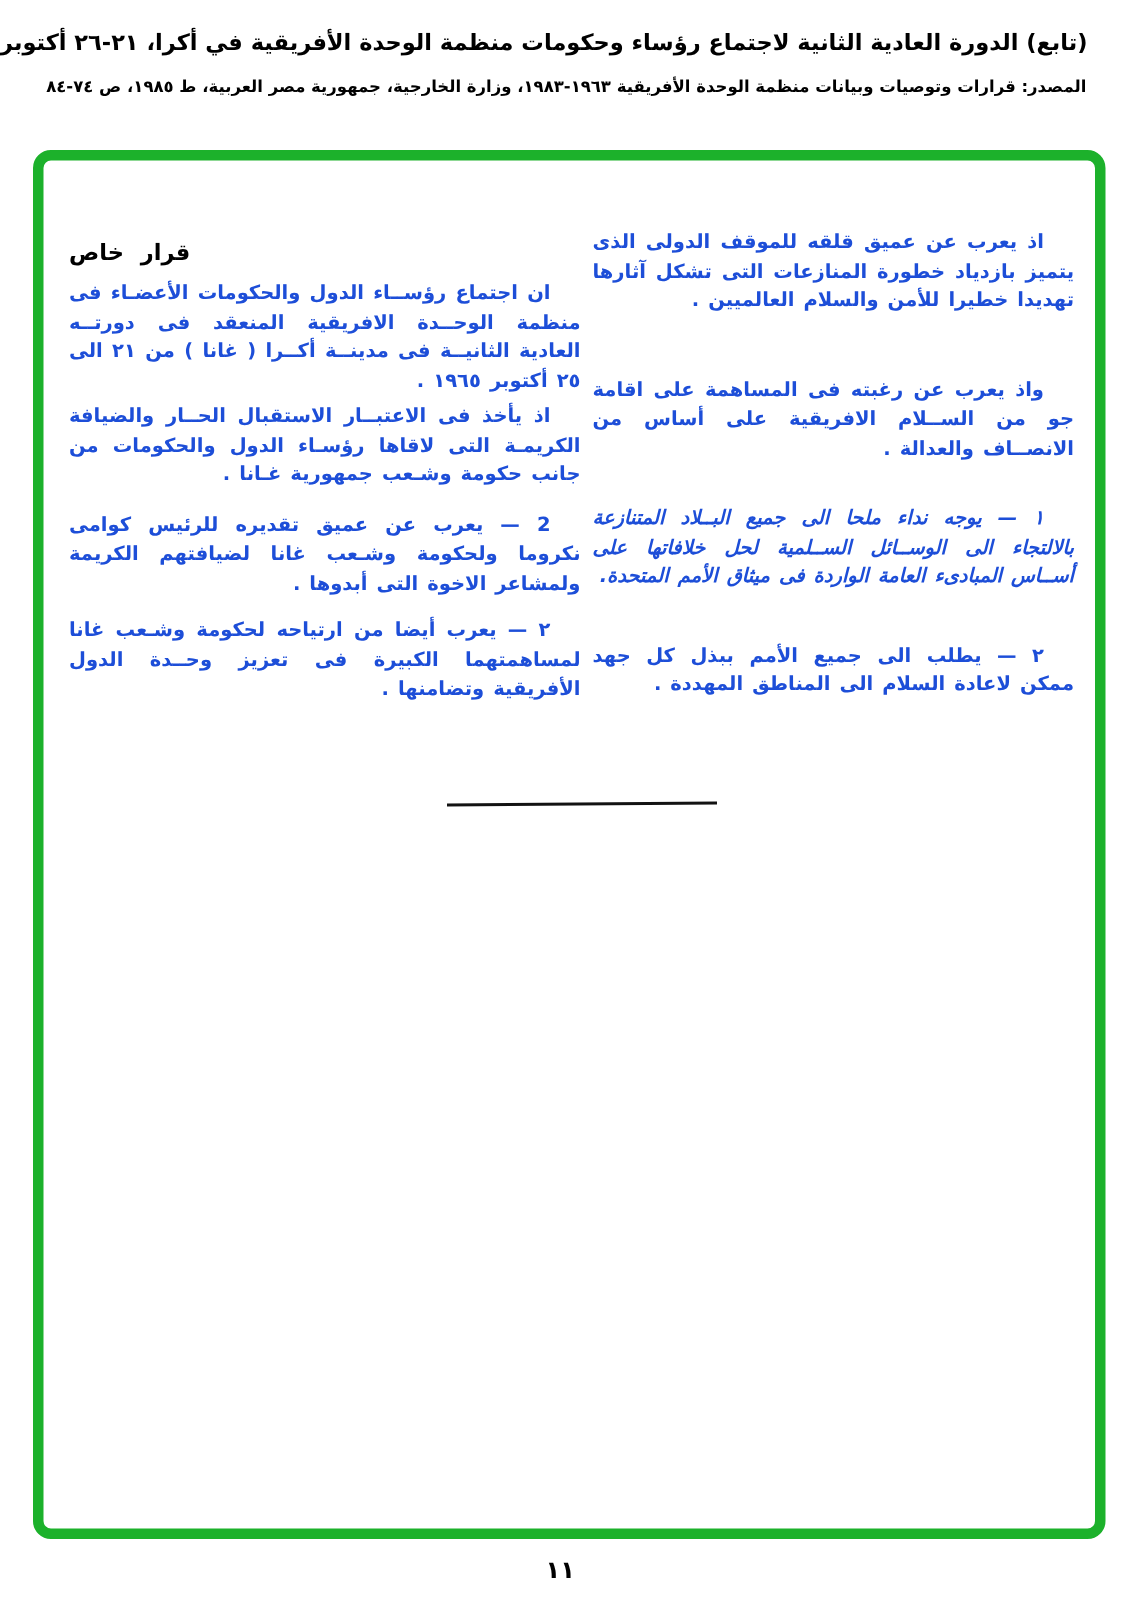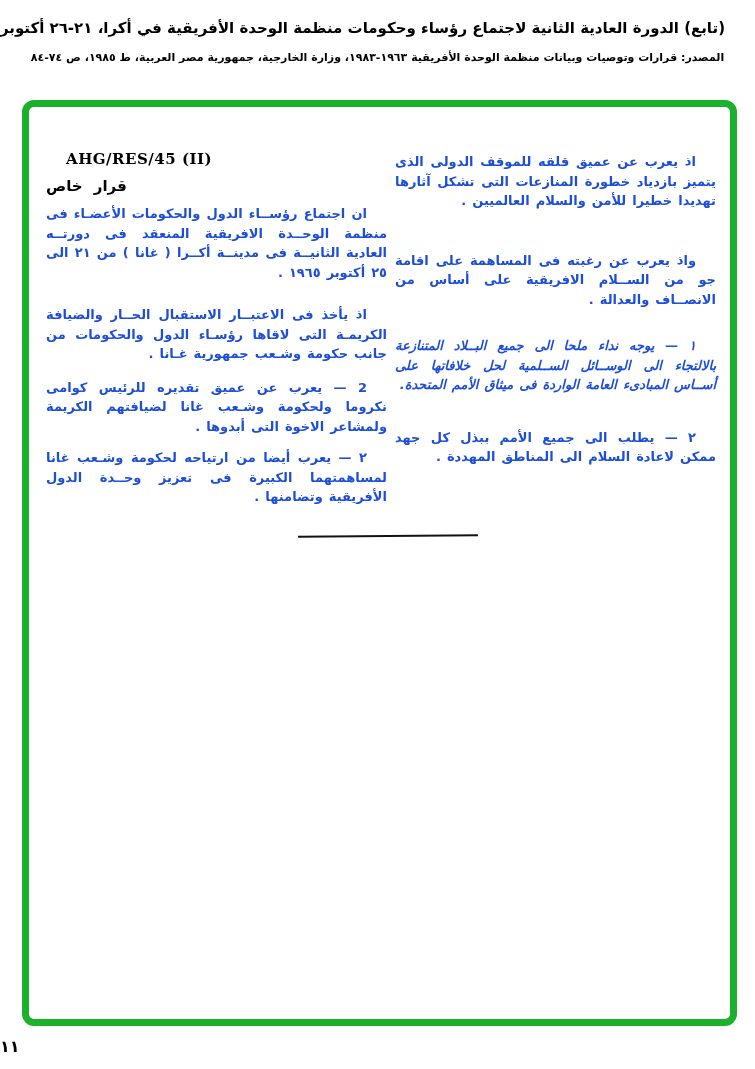--- a/index.html
+++ b/index.html
@@ -74,21 +74,21 @@
     margin: 0;
     font-weight: bold;
     font-size: 13px;
     line-height: 19.5px;
     text-align: justify;
     text-indent: 20px;
     word-spacing: 1.5px;
     color: #1d4ed8;
   }
   .col-left .p1 { margin-top: 9px; }
-  .col-left .p2 { margin-top: 23px; }
+  .col-left .p2 { margin-top: 4px; }
   .col-left .p3 { margin-top: 14px; }
   .col-left .p4 { margin-top: 12px; }
 
   .col-right .p1 { margin-top: 2px; }
   .col-right .p2 { margin-top: 40px; }
   .col-right .p3 { margin-top: 27px; font-style: italic; }
   .col-right .p4 { margin-top: 33px; }
 
   
   .hrule {
@@ -96,21 +96,21 @@
     left: 298px; top: 535px;
     width: 180px; height: 2px;
     background: #121212;
     transform: rotate(-0.4deg);
   }
   
   .pagenum {
     position: absolute;
     left: 0; right: 8px;
     top: 1037px;
-    text-align: left;
+    text-align: center;
     font-weight: bold;
     font-size: 16px;
     color: #000;
   }
 </style>
 </head>
 <body>
 
 <div class="page">
 
@@ -120,21 +120,20 @@
   <div class="frame"></div>
 
   <div class="col col-right">
     <p class="para p1">اذ يعرب عن عميق قلقه للموقف الدولى الذى يتميز بازدياد خطورة المنازعات التى تشكل آثارها تهديدا خطيرا للأمن والسلام العالميين .</p>
     <p class="para p2">واذ يعرب عن رغبته فى المساهمة على اقامة جو من الســلام الافريقية على أساس من الانصــاف والعدالة .</p>
     <p class="para p3">١ — يوجه نداء ملحا الى جميع البــلاد المتنازعة بالالتجاء الى الوســائل الســلمية لحل خلافاتها على أســاس المبادىء العامة الواردة فى ميثاق الأمم المتحدة.</p>
     <p class="para p4">٢ — يطلب الى جميع الأمم ببذل كل جهد ممكن لاعادة السلام الى المناطق المهددة .</p>
   </div>
 
   <div class="col col-left">
-    <div class="docnum">AHG/RES/45 (II)</div>
     <div class="restitle">قرار خاص</div>
     <p class="para p1">ان اجتماع رؤســاء الدول والحكومات الأعضـاء فى منظمة الوحــدة الافريقية المنعقد فى دورتــه العادية الثانيــة فى مدينــة أكــرا ( غانا ) من ٢١ الى ٢٥ أكتوبر ١٩٦٥ .</p>
     <p class="para p2">اذ يأخذ فى الاعتبــار الاستقبال الحــار والضيافة الكريمـة التى لاقاها رؤسـاء الدول والحكومات من جانب حكومة وشـعب جمهورية غـانا .</p>
     <p class="para p3">2 — يعرب عن عميق تقديره للرئيس كوامى نكروما ولحكومة وشـعب غانا لضيافتهم الكريمة ولمشاعر الاخوة التى أبدوها .</p>
     <p class="para p4">٢ — يعرب أيضا من ارتياحه لحكومة وشـعب غانا لمساهمتهما الكبيرة فى تعزيز وحــدة الدول الأفريقية وتضامنها .</p>
   </div>
 
   <div class="hrule"></div>
 
   <div class="pagenum">١١</div>

